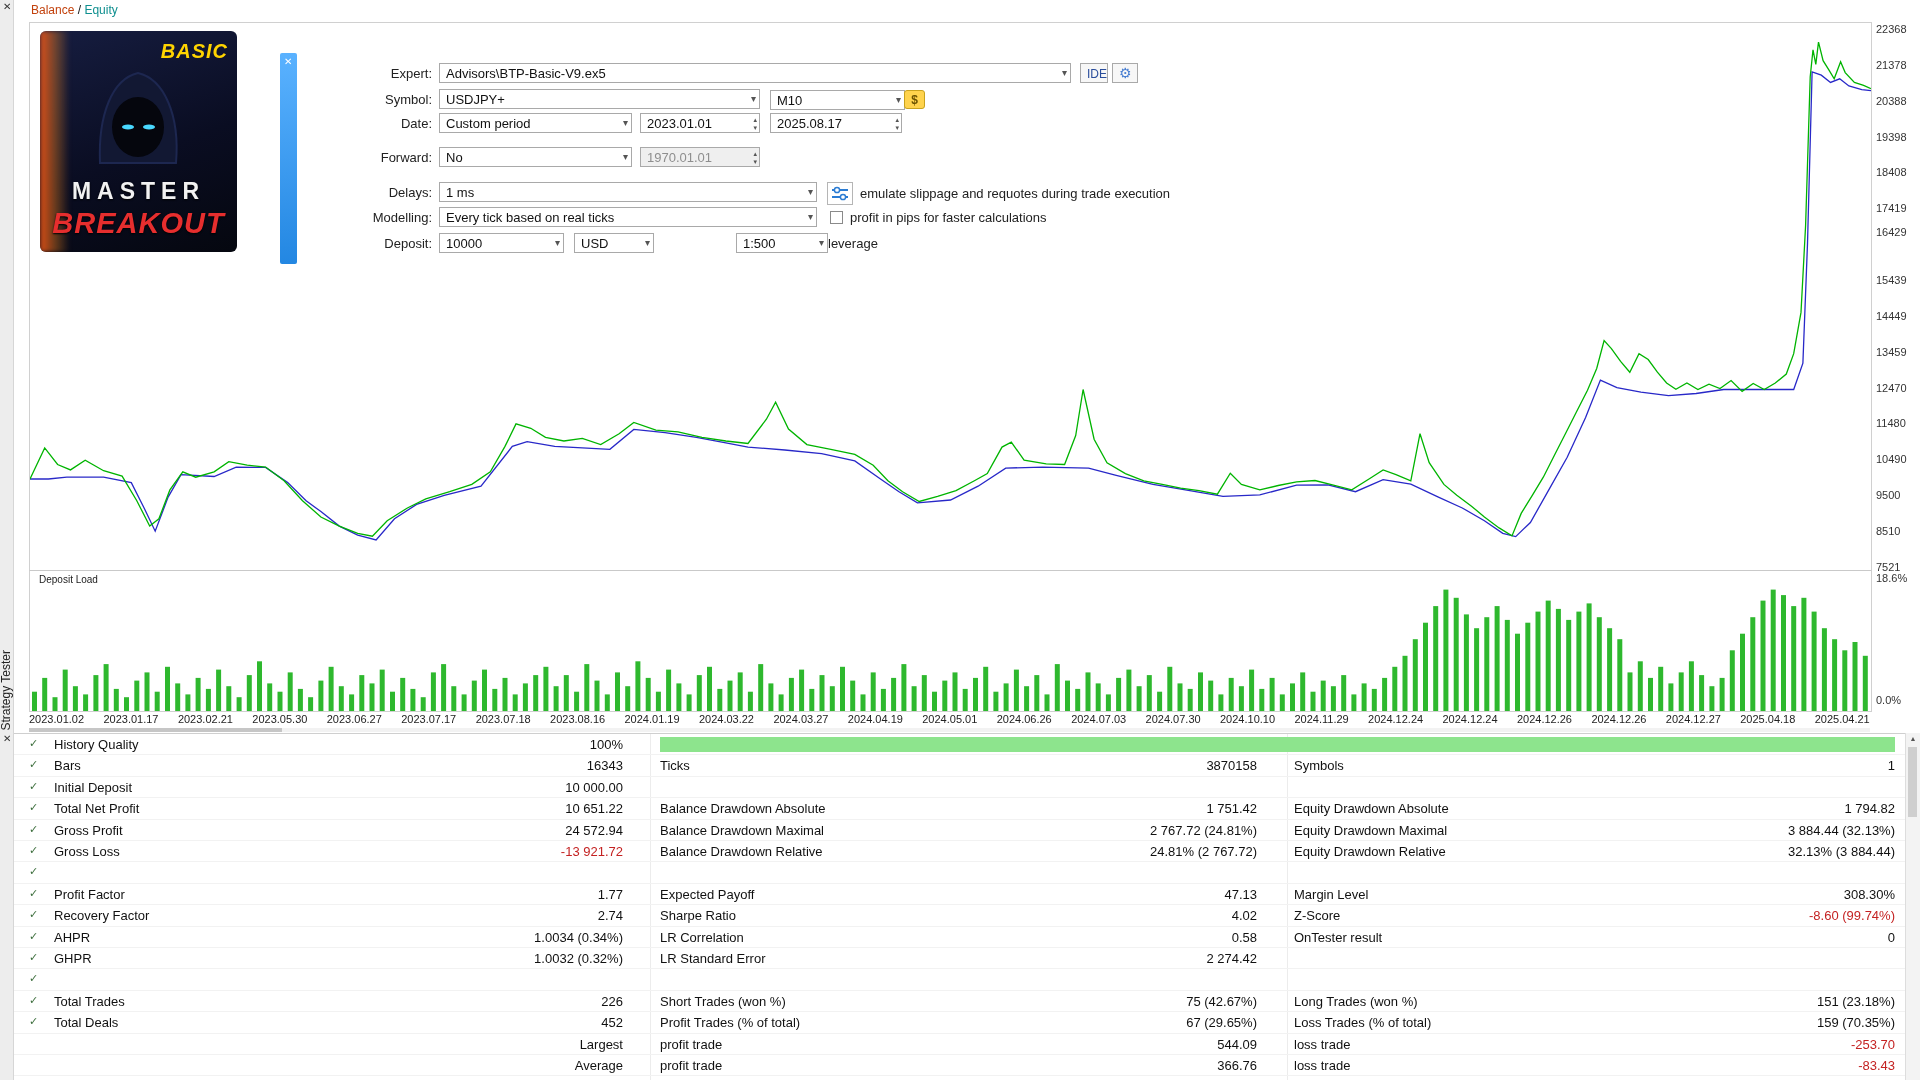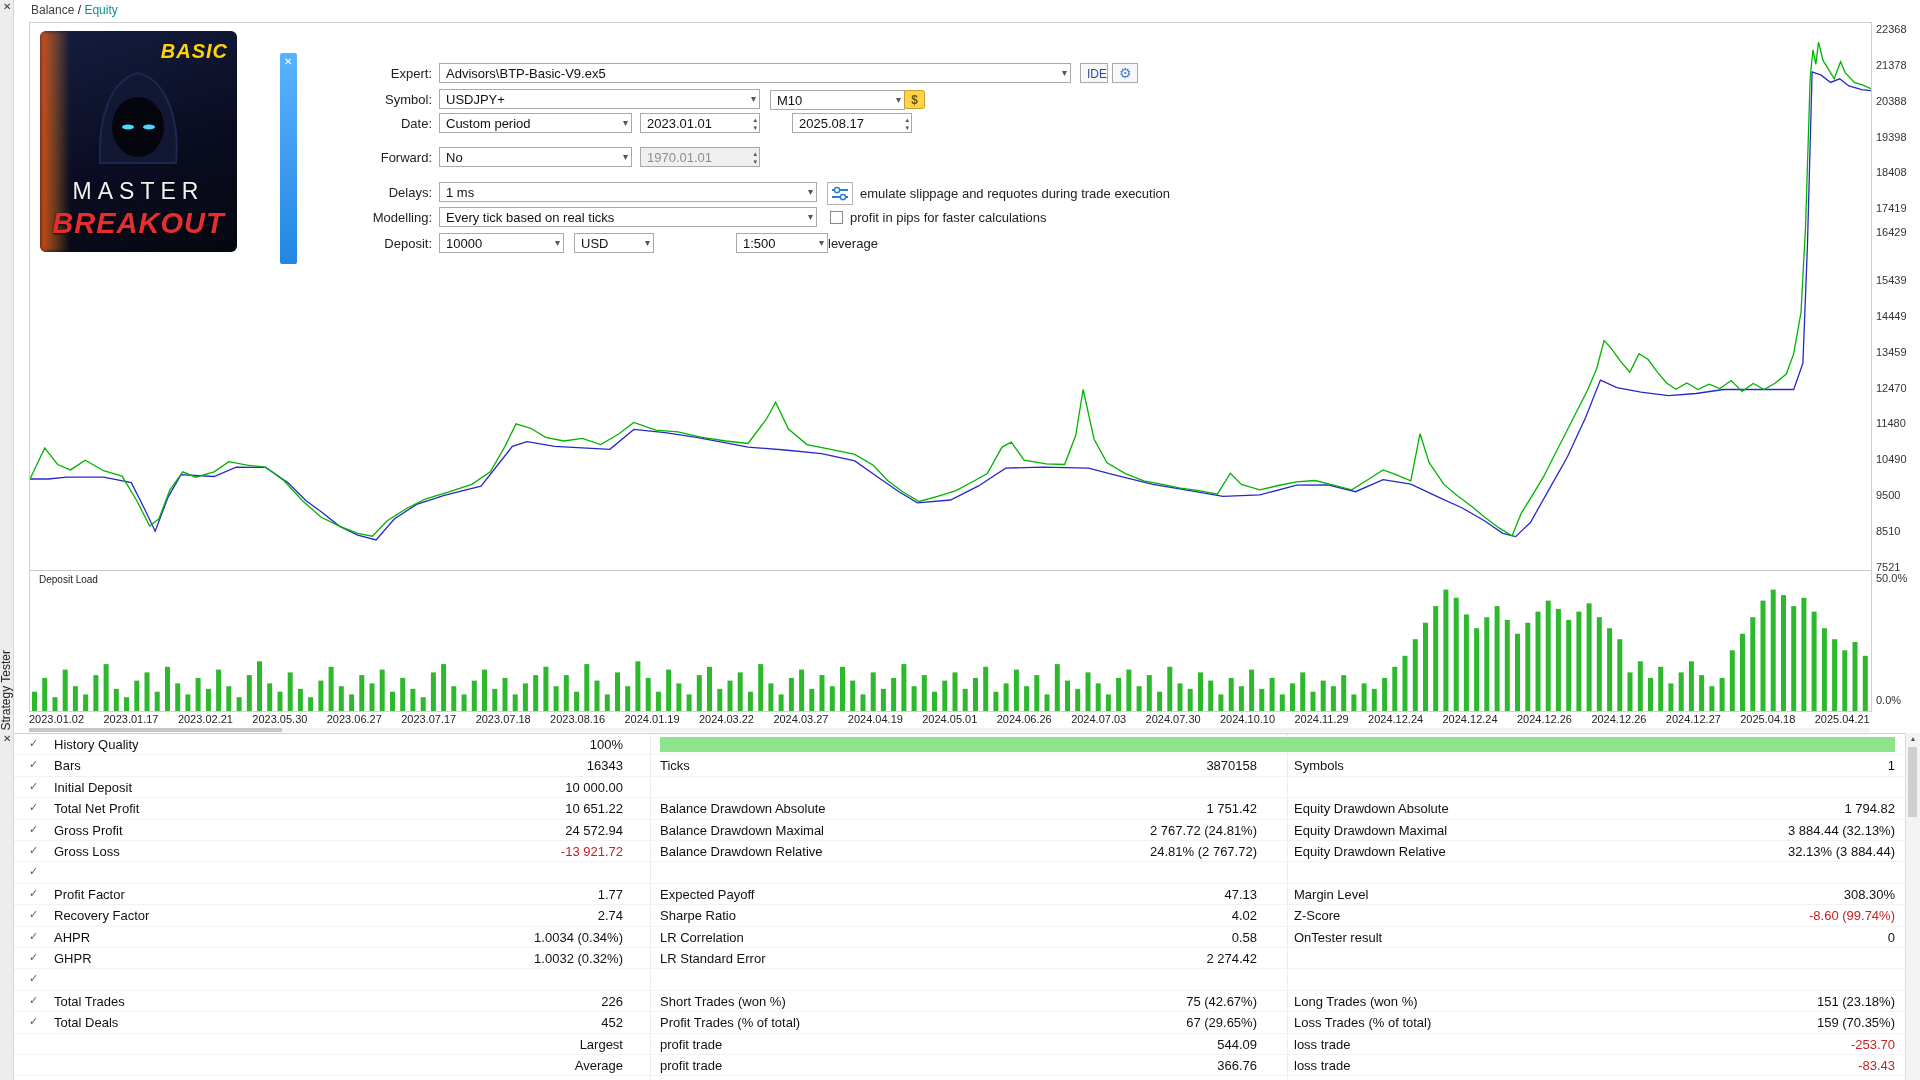--- a/index.html
+++ b/index.html
@@ -6,21 +6,21 @@
   body{width:1920px;height:1080px;overflow:hidden;background:#fff;position:relative;
        font-family:"Liberation Sans",sans-serif;font-size:13px;color:#111}
 
   
   .left-strip{position:absolute;left:0;top:0;width:13px;height:1080px;background:#ededed;border-right:1px solid #d6d6d6;z-index:30}
   .xbtn{position:absolute;font-size:10px;line-height:10px;color:#333;cursor:pointer}
   .vlabel{position:absolute;left:0;bottom:350px;width:13px;writing-mode:vertical-rl;transform:rotate(180deg);
           font-size:12px;color:#222;white-space:nowrap;line-height:13px}
 
   .top-links{position:absolute;left:31px;top:3px;font-size:12px;z-index:20}
-  .top-links .lnk-b{color:#404040;cursor:pointer}
+  .top-links .lnk-b{color:#c2410c;cursor:pointer}
   .top-links .lnk-e{color:#0e8f8f;cursor:pointer}
 
   
   .chart-box{position:absolute;left:29px;top:22px;width:1841px;height:548px;border:1px solid #d0d0d0;background:#fff;box-sizing:content-box;z-index:1}
   #main-chart{width:1841px;height:548px;display:block}
   .ylab{position:absolute;left:1876px;width:44px;font-size:11px;color:#333;z-index:2;white-space:nowrap}
   .deposit-box{position:absolute;left:29px;top:570px;width:1841px;height:140px;border:1px solid #d0d0d0;border-top:1px solid #c9c9c9;background:#fff;z-index:1}
   #deposit-chart{width:1841px;height:140px;display:block}
   .dl-label{position:absolute;left:7px;top:3px;font-size:10px;color:#222;background:rgba(255,255,255,.7);padding:0 2px;z-index:2}
   .dl-max{position:absolute;left:1876px;top:572px;font-size:11px;color:#333;z-index:2}
@@ -29,21 +29,21 @@
   .xlabels span{white-space:nowrap}
   .hscroll{position:absolute;left:29px;top:728px;width:1841px;height:4px;background:#f2f2f2;z-index:2}
   .hthumb{width:253px;height:4px;background:#c6c6c6}
 
   
   .promo{position:absolute;left:40px;top:31px;width:197px;height:221px;border-radius:6px;overflow:hidden;z-index:10;
          background:linear-gradient(160deg,#161d40 0%,#0a0d22 55%,#05070f 100%)}
   .p-flame{position:absolute;left:0;top:0;width:30px;height:221px;
            background:linear-gradient(90deg,rgba(255,90,20,.85),rgba(255,140,30,.35) 55%,rgba(255,90,20,0));filter:blur(2px)}
   .p-basic{position:absolute;right:9px;top:9px;color:#ffd400;font-weight:bold;font-style:italic;font-size:20px;letter-spacing:1px}
-  .p-master{position:absolute;left:0;right:0;top:147px;text-align:center;color:#f2f2f2;font-weight:normal;font-size:23px;letter-spacing:6px;text-shadow:0 1px 2px #000}
+  .p-master{position:absolute;left:0;right:0;top:147px;text-align:center;color:#f2f2f2;font-weight:bold;font-size:23px;letter-spacing:6px;text-shadow:0 1px 2px #000}
   .p-breakout{position:absolute;left:0;right:0;top:176px;text-align:center;color:#e62e2e;font-weight:bold;font-style:italic;font-size:29px;letter-spacing:1px;text-shadow:0 1px 2px #000}
 
   .blue-strip{position:absolute;left:280px;top:53px;width:17px;height:211px;border-radius:2px;z-index:10;
               background:linear-gradient(180deg,#5ab2ff,#2387e2)}
   .blue-strip .xbtn{left:4px;top:4px;color:#fff}
 
   
   .form{position:absolute;left:0;top:0;z-index:15}
   .flabel{position:absolute;left:272px;width:160px;text-align:right;color:#222;white-space:nowrap}
   .combo{position:absolute;height:20px;border:1px solid #a9a9a9;background:#fff;box-sizing:border-box;
@@ -293,21 +293,21 @@
       <rect x="1761.2" y="35.1" width="5" height="104.9" fill="#2eb82e"></rect>
       <rect x="1771.4" y="26.8" width="5" height="113.2" fill="#2eb82e"></rect>
       <rect x="1781.6" y="40.6" width="5" height="99.4" fill="#2eb82e"></rect>
       <rect x="1791.9" y="57.2" width="5" height="82.8" fill="#2eb82e"></rect>
       <rect x="1802.1" y="68.2" width="5" height="71.8" fill="#2eb82e"></rect>
       <rect x="1812.3" y="79.3" width="5" height="60.7" fill="#2eb82e"></rect>
       <rect x="1822.5" y="71.0" width="5" height="69.0" fill="#2eb82e"></rect>
       <rect x="1832.8" y="84.8" width="5" height="55.2" fill="#2eb82e"></rect>
     </svg>
 </div>
-<div class="dl-max">50.0%</div>
+<div class="dl-max">18.6%</div>
 <div class="dl-min">0.0%</div>
 
 <div class="xlabels" id="xlabels">
     <span>2023.01.02</span>
     <span>2023.01.17</span>
     <span>2023.02.21</span>
     <span>2023.05.30</span>
     <span>2023.06.27</span>
     <span>2023.07.17</span>
     <span>2023.07.18</span>
@@ -369,21 +369,21 @@
   </div>
   <div class="dollar">$</div>
 
   <span class="flabel" style="top:116px">Date:</span>
   <div class="combo" style="left:439px;top:113px;width:193px">
     <span>Custom period</span><span class="arr">▾</span>
   </div>
   <div class="combo" style="left:640px;top:113px;width:120px">
     <span>2023.01.01</span><span class="spin">▴<br>▾</span>
   </div>
-  <div class="combo" style="left:792px;top:113px;width:120px">
+  <div class="combo" style="left:770px;top:113px;width:132px">
     <span>2025.08.17</span><span class="spin">▴<br>▾</span>
   </div>
 
   <span class="flabel" style="top:150px">Forward:</span>
   <div class="combo" style="left:439px;top:147px;width:193px">
     <span>No</span><span class="arr">▾</span>
   </div>
   <div class="combo disabled" style="left:640px;top:147px;width:120px">
     <span>1970.01.01</span><span class="spin">▴<br>▾</span>
   </div>

